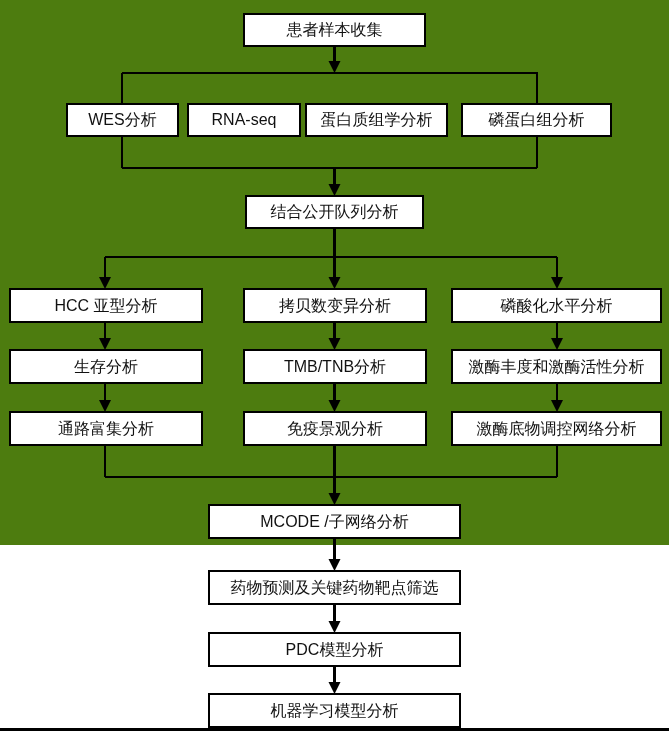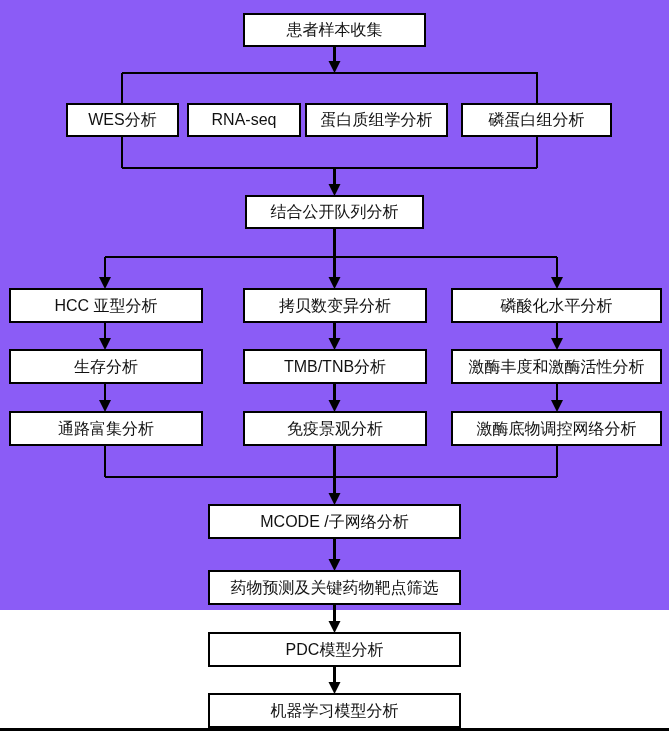--- a/index.html
+++ b/index.html
@@ -9,22 +9,22 @@
   }
   body {
     width: 669px;
     height: 731px;
     font-family: "Liberation Sans", "DejaVu Sans", sans-serif;
     overflow: hidden;
   }
   #flow-root {
     position: relative;
     width: 669px;
-    height: 610px;
-    background: #8b5cf6;
+    height: 545px;
+    background: #4d7c0f;
   }
   svg#flow-svg {
     position: absolute;
     inset: 0;
     width: 669px;
     height: 731px;
     display: block;
   }
   .node-rect {
     fill: #ffffff;

